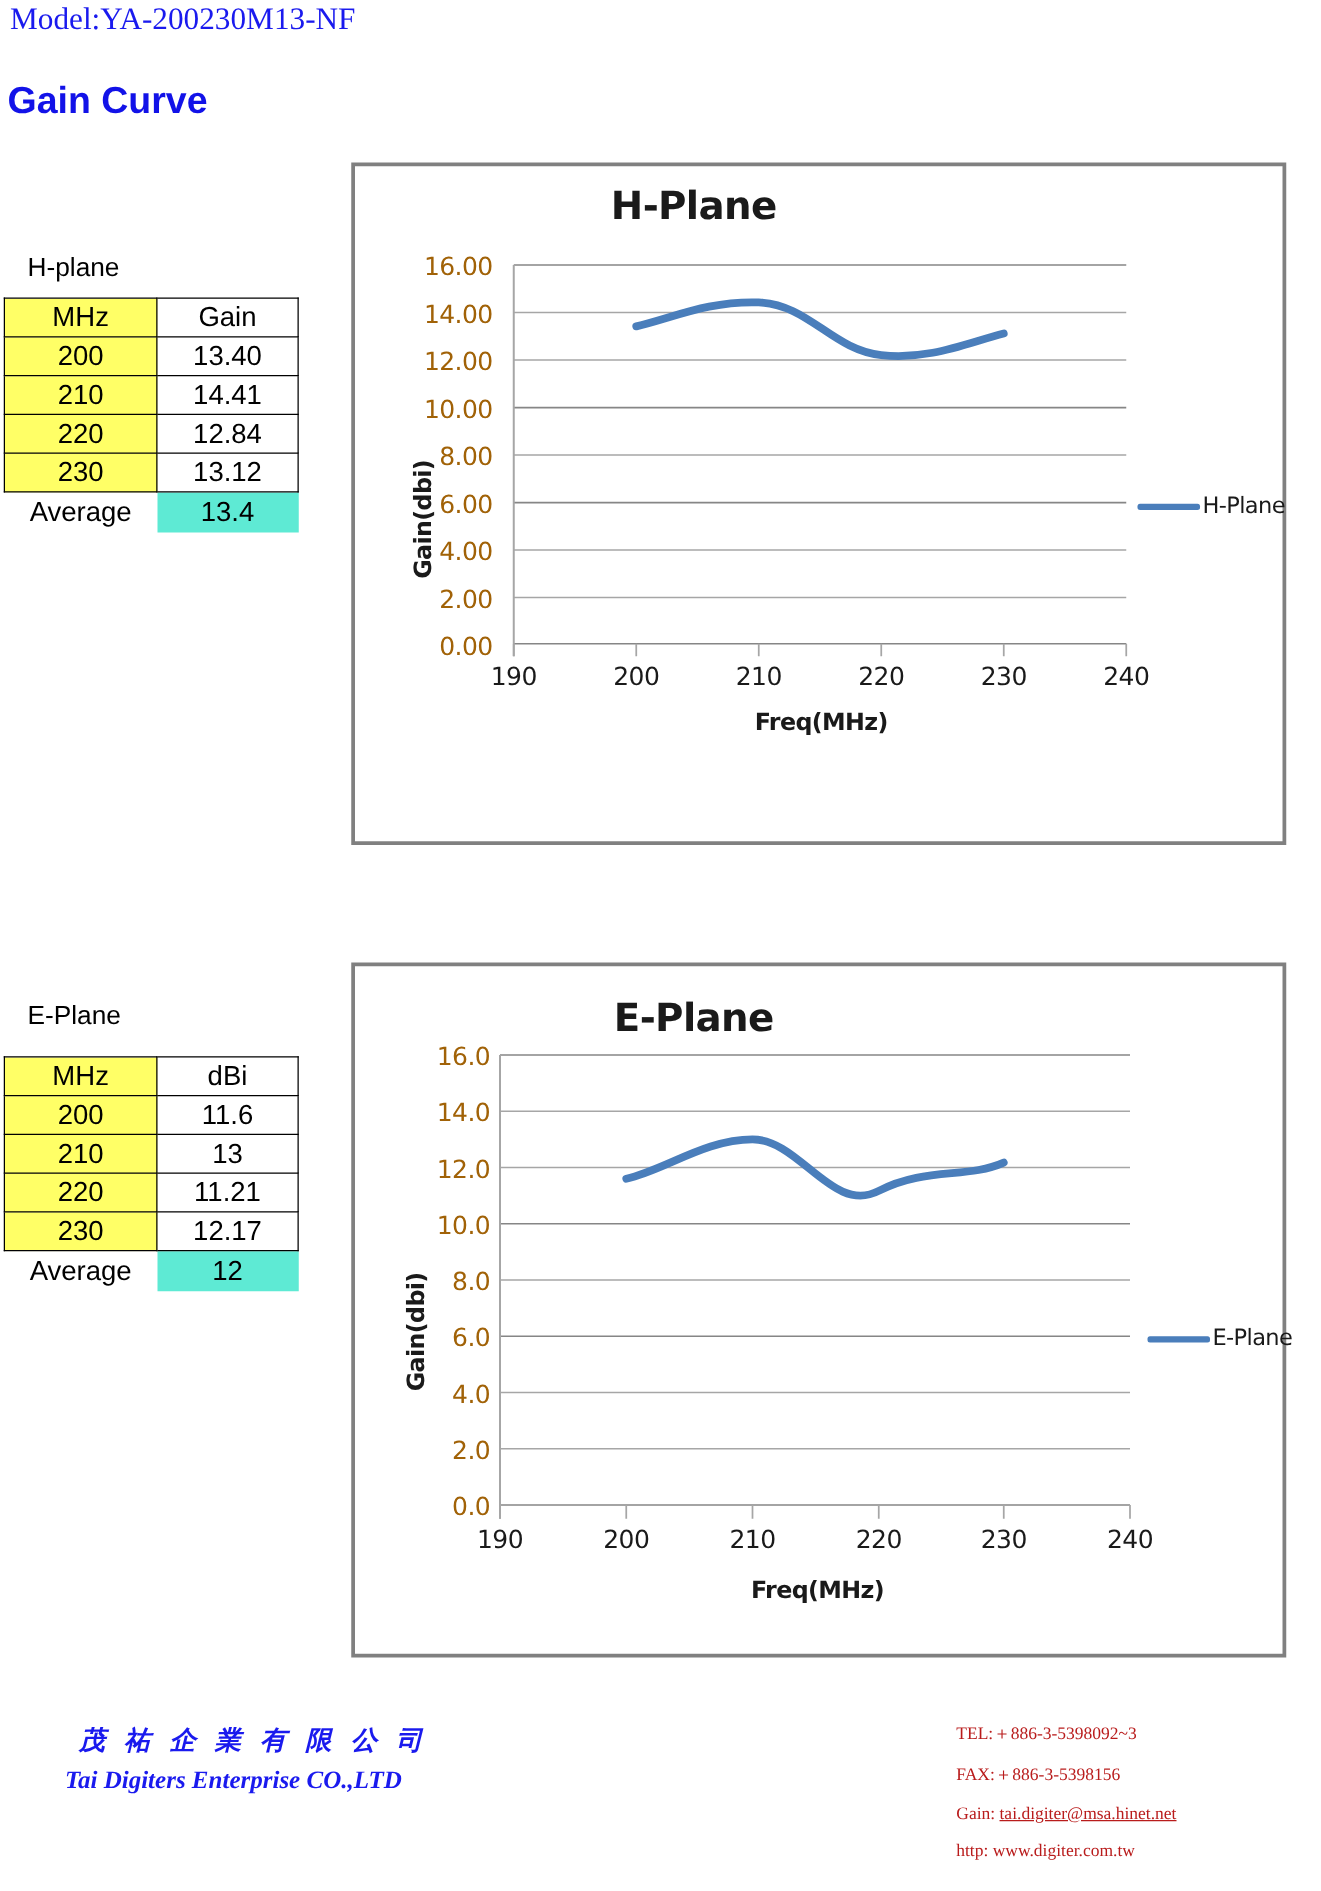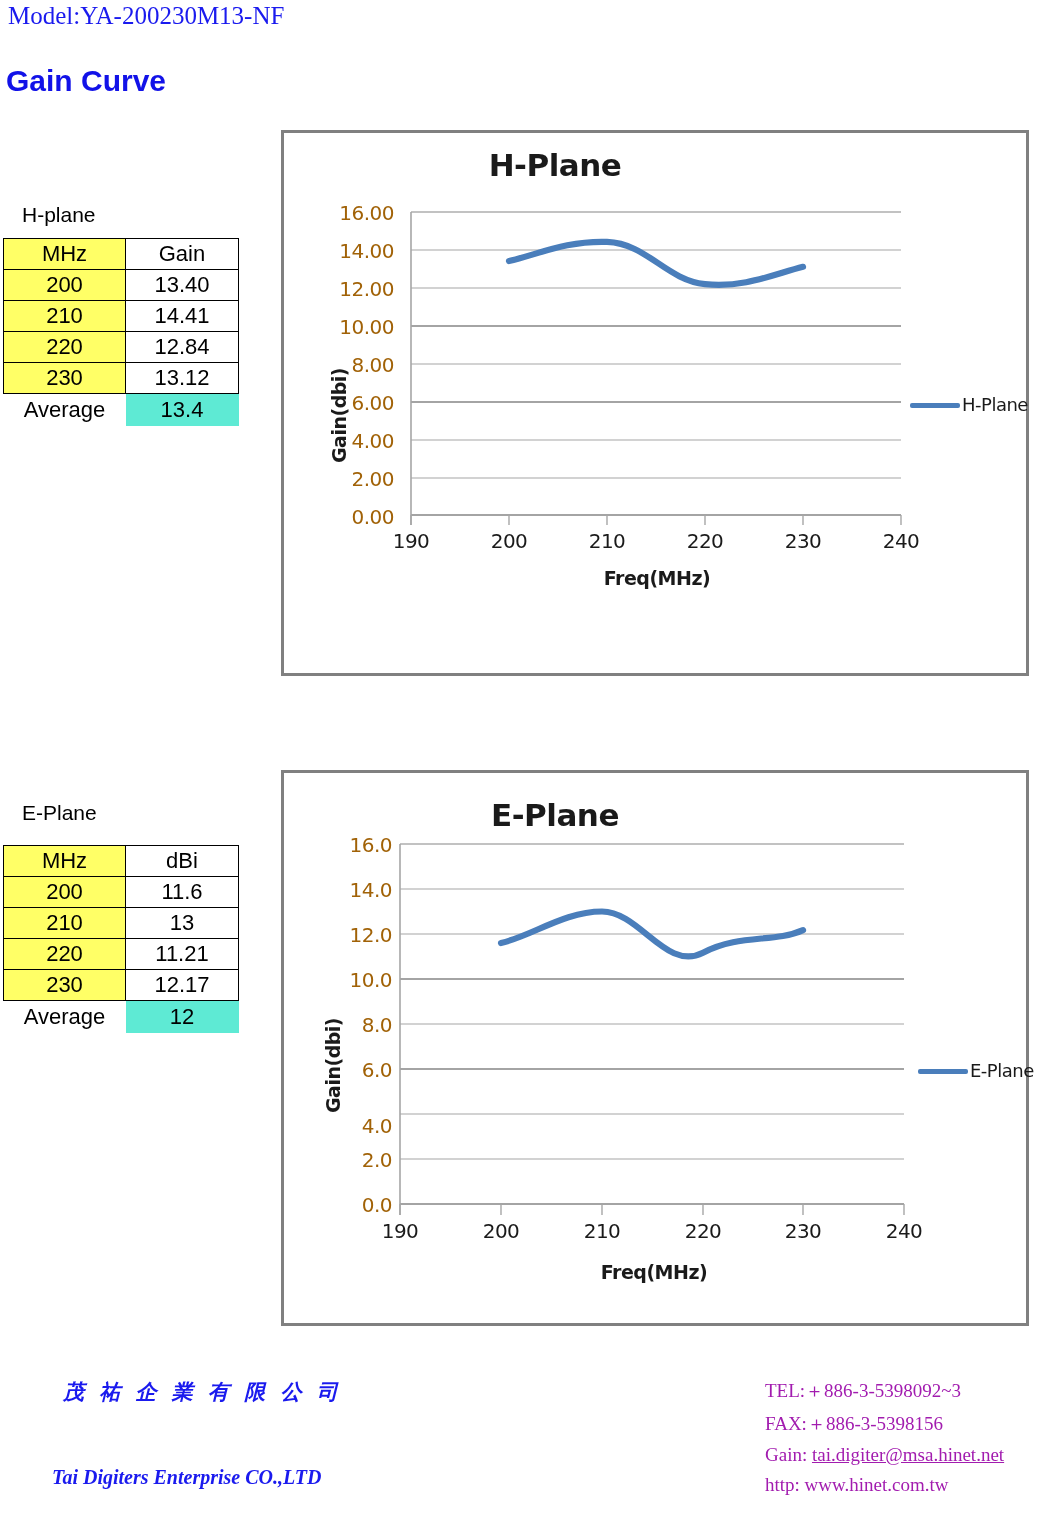--- a/index.html
+++ b/index.html
@@ -164,22 +164,22 @@
     font-family: "Liberation Serif", serif;
     font-style: italic;
     font-weight: bold;
     font-size: 20px;
     color: #1a1aee;
     white-space: nowrap;
   }
   .footer-contact {
     position: absolute;
     font-family: "Liberation Serif", serif;
-    font-size: 19px;
-    color: #a21caf;
+    font-size: 14px;
+    color: #b91c1c;
     white-space: nowrap;
   }
   .footer-contact .link {
     text-decoration: underline;
   }
 </style>
 </head>
 <body>
 
 <div class="model-line">Model:YA-200230M13-NF</div>
@@ -306,21 +306,21 @@
     <div class="chart-title" style="top:24px; left:-100px; font-size:31px;">E-Plane</div>
 
     <div class="axis-title-y" style="left:38px; top:340px;">Gain(dbi)</div>
 
     <div class="ytick" style="left:32px; top:60px; width:76px;">16.0</div>
     <div class="ytick" style="left:32px; top:105px; width:76px;">14.0</div>
     <div class="ytick" style="left:32px; top:150px; width:76px;">12.0</div>
     <div class="ytick" style="left:32px; top:195px; width:76px;">10.0</div>
     <div class="ytick" style="left:32px; top:240px; width:76px;">8.0</div>
     <div class="ytick" style="left:32px; top:285px; width:76px;">6.0</div>
-    <div class="ytick" style="left:32px; top:330px; width:76px;margin-top:11px;">4.0</div>
+    <div class="ytick" style="left:32px; top:330px; width:76px;">4.0</div>
     <div class="ytick" style="left:32px; top:375px; width:76px;">2.0</div>
     <div class="ytick" style="left:32px; top:420px; width:76px;">0.0</div>
 
     <svg style="position:absolute; left:0; top:0;" width="748" height="556">
 
       <line x1="116" y1="71" x2="620" y2="71" stroke="#868686" stroke-width="1.2"></line>
       <line x1="116" y1="116" x2="620" y2="116" stroke="#a6a6a6" stroke-width="1.2"></line>
       <line x1="116" y1="161" x2="620" y2="161" stroke="#a6a6a6" stroke-width="1.2"></line>
       <line x1="116" y1="206" x2="620" y2="206" stroke="#868686" stroke-width="1.3"></line>
       <line x1="116" y1="251" x2="620" y2="251" stroke="#a6a6a6" stroke-width="1.2"></line>
@@ -349,18 +349,18 @@
     <div class="xtick" style="left:580px; top:446px; width:80px;">240</div>
 
     <div class="axis-title-x" style="left:240px; top:488px; width:260px;">Freq(MHz)</div>
 
     <div class="legend-swatch" style="left:634px; top:296px; width:50px; background:#4A7EBB;"></div>
     <div class="legend-label" style="left:686px; top:287px;">E-Plane</div>
   </div>
 </div>
 
 <div class="footer-company-cn" style="left:63px; top:1378px;">茂 祐 企 業 有 限 公 司</div>
-<div class="footer-company-en" style="left:52px; top:1466px;">Tai Digiters Enterprise CO.,LTD</div>
+<div class="footer-company-en" style="left:52px; top:1413px;">Tai Digiters Enterprise CO.,LTD</div>
 
 <div class="footer-contact" style="left:765px; top:1378px;">TEL:＋886-3-5398092~3</div>
 <div class="footer-contact" style="left:765px; top:1411px;">FAX:＋886-3-5398156</div>
 <div class="footer-contact" style="left:765px; top:1444px;"><span>Gain: </span><span class="link">tai.digiter@msa.hinet.net</span></div>
-<div class="footer-contact" style="left:765px; top:1474px;"><span>http: </span><span>www.hinet.com.tw</span></div>
+<div class="footer-contact" style="left:765px; top:1474px;"><span>http: </span><span>www.digiter.com.tw</span></div>
 
 </body></html>

